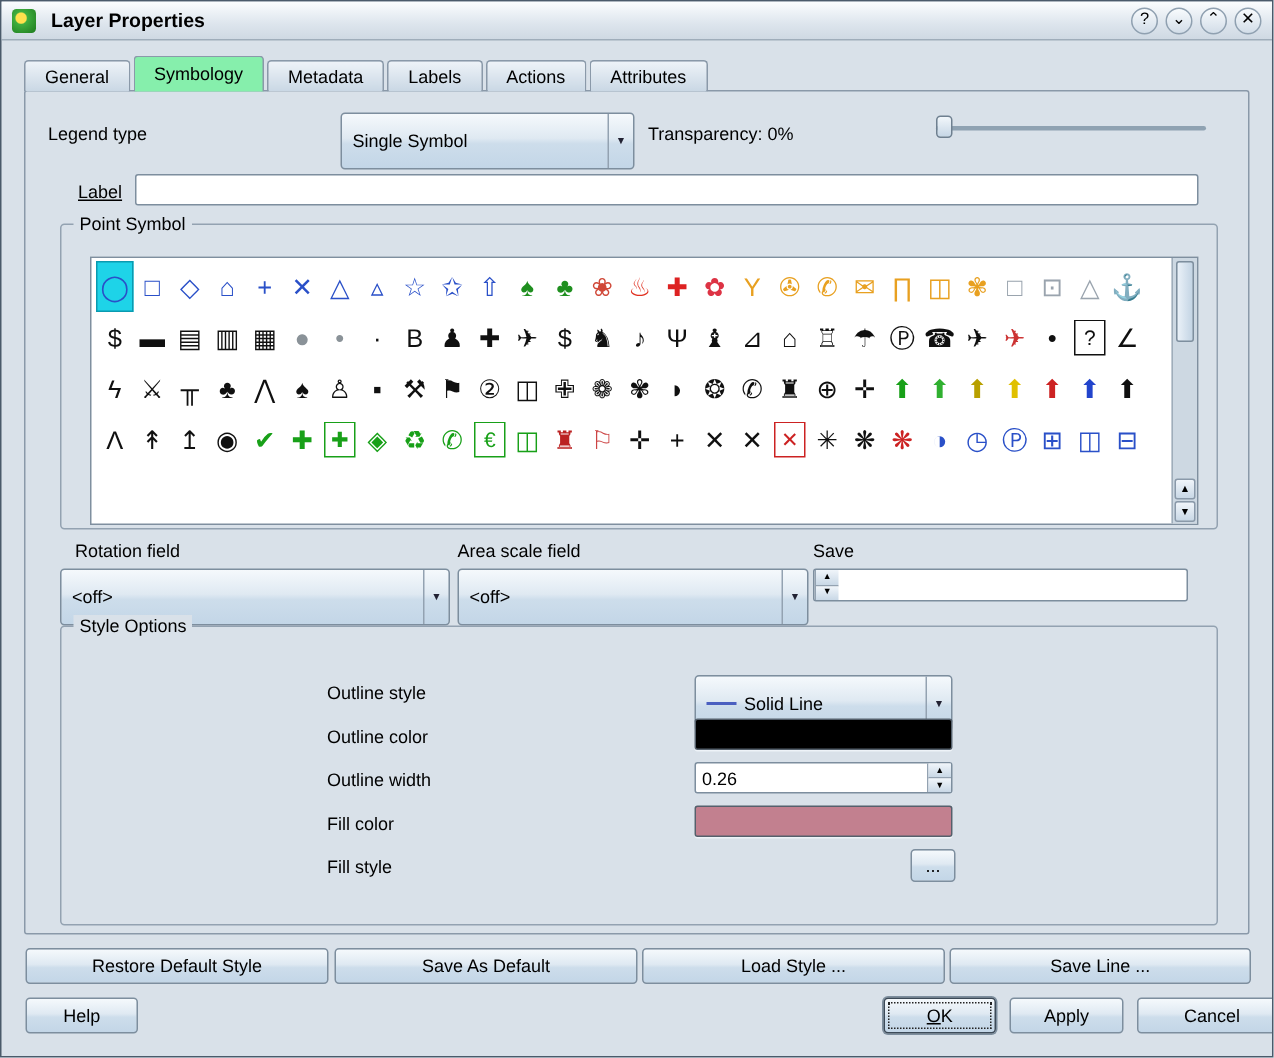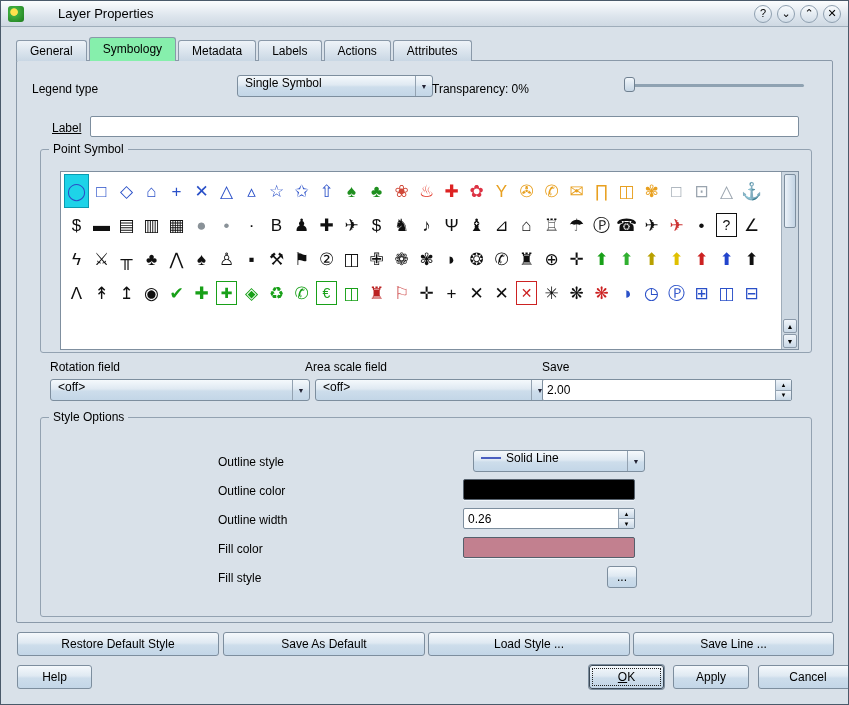--- a/index.html
+++ b/index.html
@@ -5,21 +5,21 @@
   * { box-sizing: border-box; }
   body { margin:0; font-family:"Liberation Sans", sans-serif; font-size:12px; color:#000; background:#9aa5af; }
   .window { position:relative; width:849px; height:705px; background:#d9e1e9; border:1px solid #4a5a6a; overflow:hidden; }
 
   
   .titlebar { position:absolute; top:0; left:0; right:0; height:26px;
     background:linear-gradient(#fbfdfe,#dde5ed 60%,#cfd9e3); border-bottom:1px solid #9fadba;
     display:flex; align-items:center; padding:0 7px; }
   .app-icon { width:16px; height:16px; border-radius:3px; flex:none;
     background:radial-gradient(circle at 38% 38%, #ffe14d 0 24%, #3fae3f 30%, #1d7a1d 100%); }
-  .win-title { font-weight:normal; font-size:13px; margin-left:34px; }
+  .win-title { font-weight:bold; font-size:13px; margin-left:10px; }
   .tb-btns { margin-left:auto; display:flex; gap:5px; }
   .tb-btn { width:18px; height:18px; border-radius:50%; border:1px solid #8fa0b0;
     background:linear-gradient(#f8fbfd,#d2dde8); font-size:11px; line-height:15px; text-align:center; cursor:default; }
 
   
   .tabs { position:absolute; left:15px; top:36px; height:24px; display:flex; align-items:flex-end; z-index:3; }
   .tab { height:21px; line-height:20px; padding:0 13px; margin-right:2px;
     background:linear-gradient(#eef3f8,#c9d7e4); border:1px solid #8a99a9; border-bottom:none;
     border-radius:3px 3px 0 0; cursor:default; }
   .tab.active { height:24px; line-height:23px; background:#86efac; }
@@ -30,23 +30,23 @@
   .lbl { position:absolute; white-space:nowrap; }
 
   
   .btn { position:absolute; display:flex; align-items:center; justify-content:center;
     background:linear-gradient(#f5f9fc,#dfe9f2 45%,#cdddeb 55%,#c3d6e7);
     border:1px solid #7d8e9e; border-radius:3px; font-size:12px; cursor:default; }
   .btn.default { border:1px solid #3c4a58; box-shadow:0 0 0 1px #7d8e9e; outline:1px dotted #222; outline-offset:-4px; }
   .btn .btn-label { display:block; }
   .btn.default .btn-label::first-letter { text-decoration:underline; }
 
-  .combo { position:absolute; display:flex; align-items:flex-start;
+  .combo { position:absolute; display:flex; align-items:center;
     background:linear-gradient(#f5f9fc,#dfe9f2 45%,#cdddeb 55%,#c3d6e7);
-    border:1px solid #7d8e9e; border-radius:3px; height:22px; cursor:default;margin-left:10px; }
+    border:1px solid #7d8e9e; border-radius:3px; height:38px; cursor:default; }
   .combo .txt { flex:1; padding:0 7px; white-space:nowrap; overflow:hidden; display:flex; align-items:center; gap:5px; }
   .combo .arr { width:17px; align-self:stretch; border-left:1px solid #93a2b1; display:flex;
     align-items:center; justify-content:center; font-size:7px; color:#223; }
 
   .spin { position:absolute; display:flex; height:22px; border:1px solid #7d8e9e; background:#fff; border-radius:2px; }
   .spin .val { flex:1; padding:3px 4px; }
   .spin .btns { width:16px; display:flex; flex-direction:column; border-left:1px solid #93a2b1; }
   .spin .sb { flex:1; background:linear-gradient(#f0f5fa,#c9d8e6); font-size:6px; display:flex;
     align-items:center; justify-content:center; cursor:default; }
   .spin .sb:first-child { border-bottom:1px solid #93a2b1; }
@@ -261,21 +261,20 @@
 
     <div class="combo" style="left:23px; top:318px; width:260px;">
       <span class="txt">&lt;off&gt;</span>
       <span class="arr">▼</span>
     </div>
     <div class="combo" style="left:288px; top:318px; width:234px;">
       <span class="txt">&lt;off&gt;</span>
       <span class="arr">▼</span>
     </div>
     <div class="spin" style="left:525px; top:318px; width:250px;">
-      <span class="val">2.00</span>
       <span class="btns">
         <span class="sb">▲</span>
         <span class="sb">▼</span>
       </span>
     </div>
 
     <div class="gbox" style="left:23px; top:356px; width:772px; height:200px;">
       <span class="gtitle">Style Options</span>
 
       <div class="lbl" style="left:177px; top:37px;">Outline style</div>

